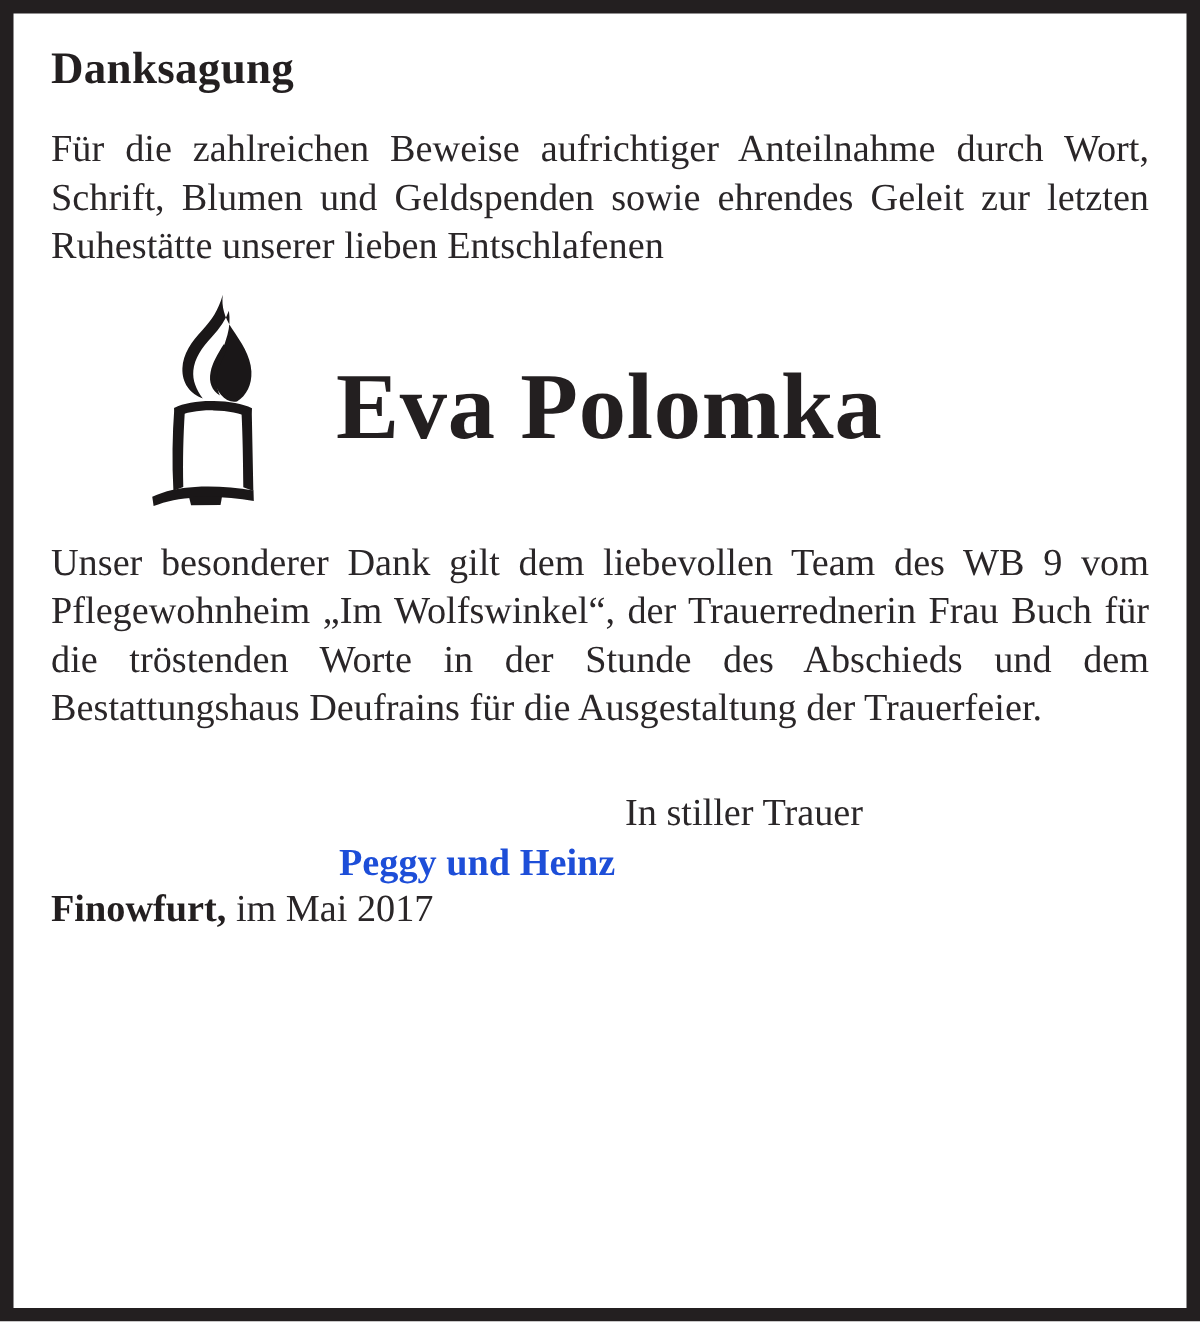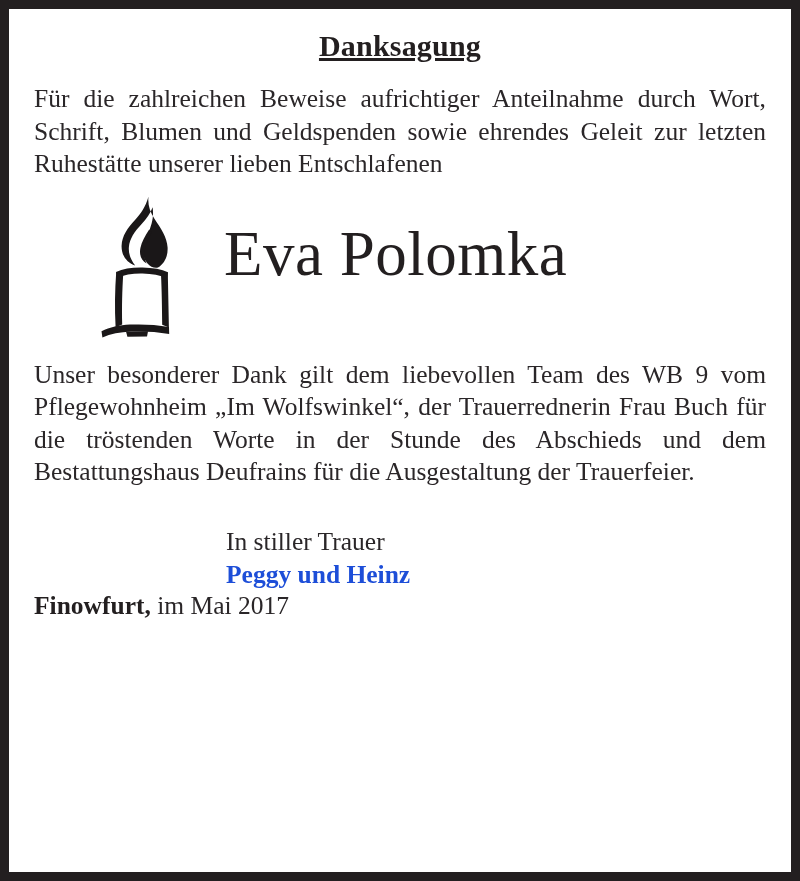--- a/index.html
+++ b/index.html
@@ -20,28 +20,26 @@
   }
   .inner {
     position: absolute;
     left: 0; top: 0; right: 0; bottom: 0;
     padding: 14px 25px 0 25px;
     box-sizing: border-box;
   }
 
   
   .title {
-    text-align: center;
     font-weight: bold;
     font-size: 30px;
     line-height: 34px;
     letter-spacing: 0.2px;
     margin: 6px 0 0 0;
     color: #231f20;
-    text-decoration: underline;
   }
 
   
   .para {
     text-align: justify;
     text-justify: inter-word;
     font-size: 25.5px;
     line-height: 32.5px;
     color: #2a2628;
     margin: 0;
@@ -68,43 +66,44 @@
     height: 150px;
   }
   .candle-wrap svg {
     display: block;
     width: 104px;
     height: 150px;
   }
   .deceased-name {
     position: absolute;
     left: 190px;
-    top: 34px;
+    top: 51px;
     font-size: 63px;
     line-height: 70px;
-    font-weight: normal;
+    font-weight: bold;
     letter-spacing: 0.5px;
     white-space: nowrap;
     color: #231f20;
   }
 
   
   .para-block2 { margin-top: 2px; }
   .para-block3 { margin-top: 0; }
 
   
   .signature {
     margin-top: 36px;
     margin-left: 192px;
     font-size: 25.5px;
     line-height: 33px;
   }
   .sig-intro {
     font-weight: normal;
     color: #2a2628;
+    text-align: center;
   }
   .sig-name {
     font-weight: bold;
     color: #1d4ed8;
   }
 
   
   .footer {
     font-size: 25.5px;
     line-height: 30px;

